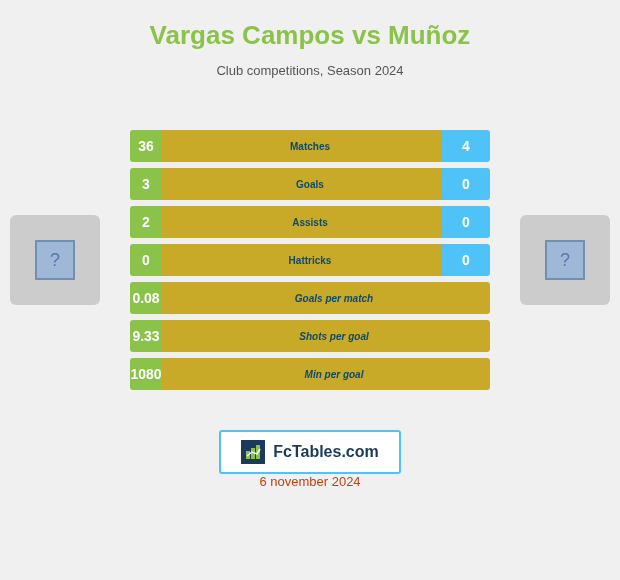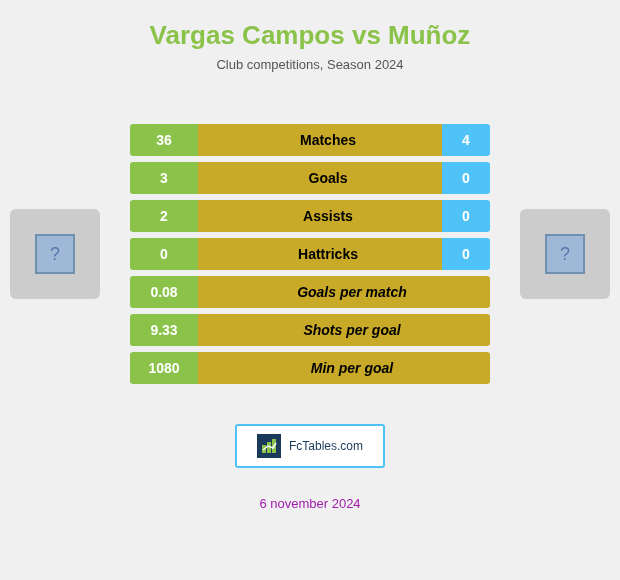--- a/index.html
+++ b/index.html
@@ -20,21 +20,21 @@
       display: flex;
       flex-direction: column;
       align-items: center;
       padding: 20px 0 10px;
     }
     .title {
       font-size: 26px;
       font-weight: bold;
       color: #8bc34a;
       text-align: right;
-      margin-bottom: 6px;
+      margin-bottom: 12px;
     }
     .subtitle {
       font-size: 13px;
       color: #555;
       text-align: center;
       margin-bottom: 32px;
     }
     .comparison-area {
       display: flex;
       align-items: center;
@@ -85,38 +85,38 @@
       align-items: center;
       height: 32px;
       border-radius: 3px;
       overflow: visible;
     }
     .stat-left-val {
       background: #8bc34a;
       color: white;
       font-weight: bold;
       font-size: 14px;
-      width: 68px;
+      width: 32px;
       height: 100%;
       display: flex;
       align-items: center;
       justify-content: center;
       border-radius: 3px 0 0 3px;
       flex-shrink: 0;
     }
     .stat-label-area {
       background: #c8a928;
       flex: 1;
       height: 100%;
       display: flex;
       align-items: center;
       justify-content: center;
-      font-size: 14px;
-      font-weight: bold;
-      color: #000000;
+      font-size: 10px;
+      font-weight: bold;
+      color: #0c4a6e;
       position: relative;
       padding-left: 16px;
     }
     .stat-label-area.full {
       border-radius: 0 3px 3px 0;
     }
     .stat-right-val {
       background: #4fc3f7;
       color: white;
       font-weight: bold;
@@ -145,28 +145,28 @@
     }
     .logo-icon {
       width: 24px;
       height: 24px;
       background: #1a3a5c;
       display: flex;
       align-items: center;
       justify-content: center;
     }
     .logo-text {
-      font-size: 12px;
-      font-weight: normal;
+      font-size: 16px;
+      font-weight: bold;
       color: #1a3a5c;
     }
     .date-text {
-      color: #a21caf;
+      color: #c2410c;
       font-size: 13px;
-      margin-top: 28px;
+      margin-top: 0;
     }
   </style>
 </head>
 <body>
 
 <div class="page-wrapper">
   <div class="title">Vargas Campos vs Muñoz</div>
   <div class="subtitle">Club competitions, Season 2024</div>
 
   <div class="comparison-area" style="height: 300px; width: 620px;">

